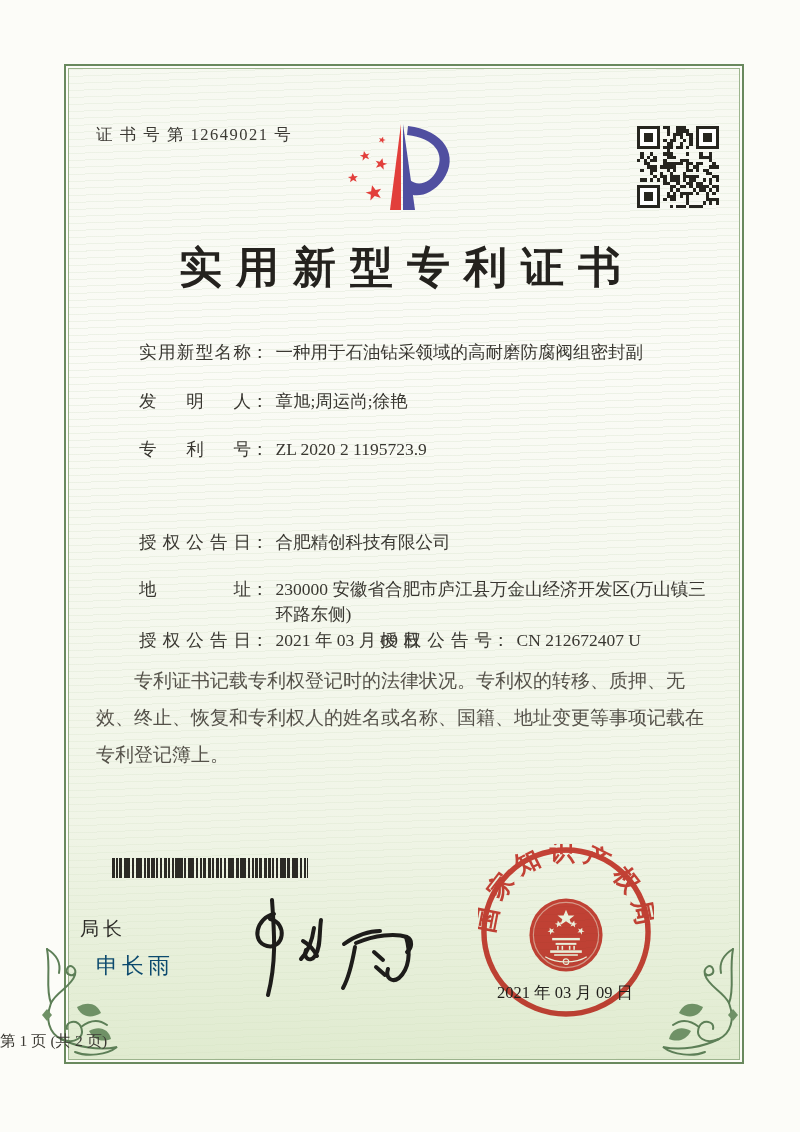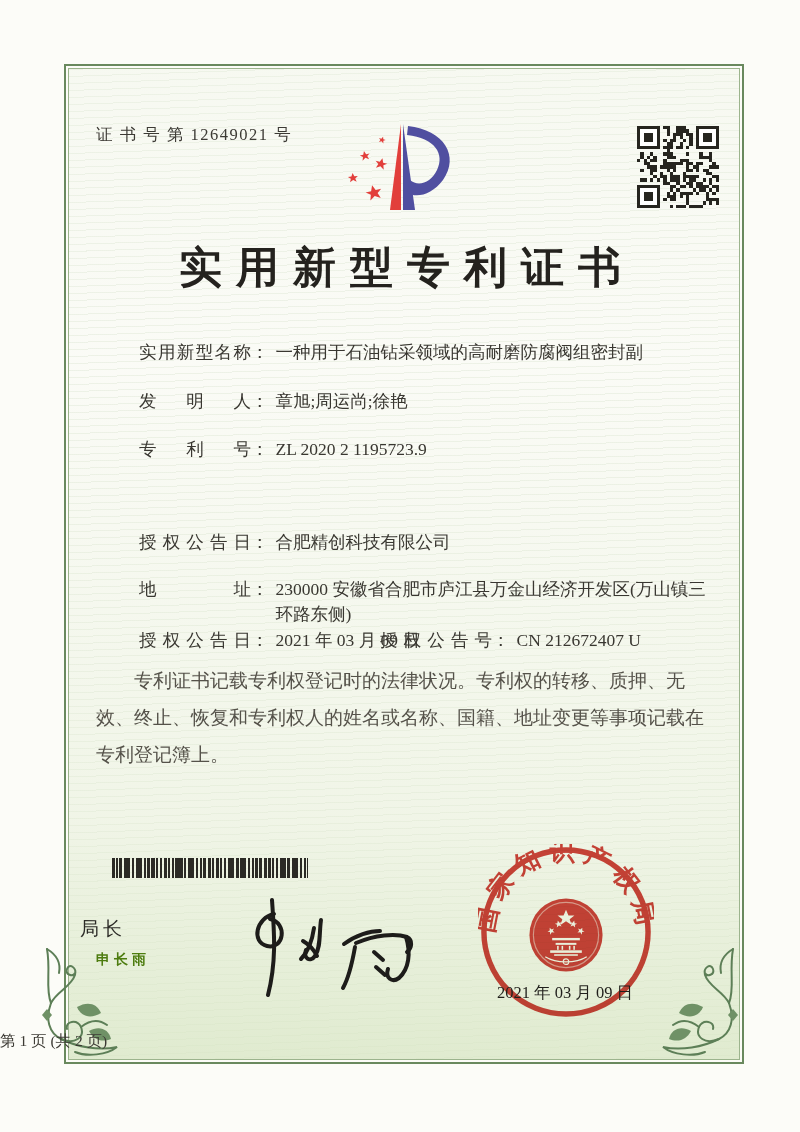--- a/index.html
+++ b/index.html
@@ -43,21 +43,21 @@
   
   .barcode{position:absolute;left:112px;top:858px;width:196px;height:20px;z-index:3;
     background-image:
       repeating-linear-gradient(90deg,#2b2a25 0 2px,rgba(0,0,0,0) 2px 4px),
       repeating-linear-gradient(90deg,#2b2a25 0 1px,rgba(0,0,0,0) 1px 7px),
       repeating-linear-gradient(90deg,#2b2a25 0 3px,rgba(0,0,0,0) 3px 13px);
   }
   .director-title{position:absolute;left:80px;top:916px;font-family:Liberation Sans, sans-serif;
     font-size:19px;letter-spacing:4px;color:#2b2a26;z-index:3;}
   .director-name{position:absolute;left:96px;top:951px;font-family:"Liberation Sans","DejaVu Sans",sans-serif;
-    font-size:14px;letter-spacing:4px;color:#4d7c0f;z-index:3;font-weight:bold;}
+    font-size:22px;letter-spacing:4px;color:#0c4a6e;z-index:3;}
   .signature{position:absolute;left:228px;top:892px;width:200px;height:105px;z-index:3;}
   .seal{position:absolute;left:478px;top:844px;width:176px;height:176px;z-index:4;
     mix-blend-mode:multiply;opacity:.94;}
   .seal-date{position:absolute;left:482px;top:982px;width:166px;text-align:center;
     font-size:16.5px;color:#201f1b;z-index:5;}
   .page-info{position:absolute;left:0;right:70px;top:1031px;text-align:left;
     font-size:15.5px;color:#3c3a34;z-index:3;}
   .back-note{position:absolute;left:0;right:70px;top:1081px;text-align:center;
     font-size:17px;color:#6d6a5e;z-index:3;}
 </style>

